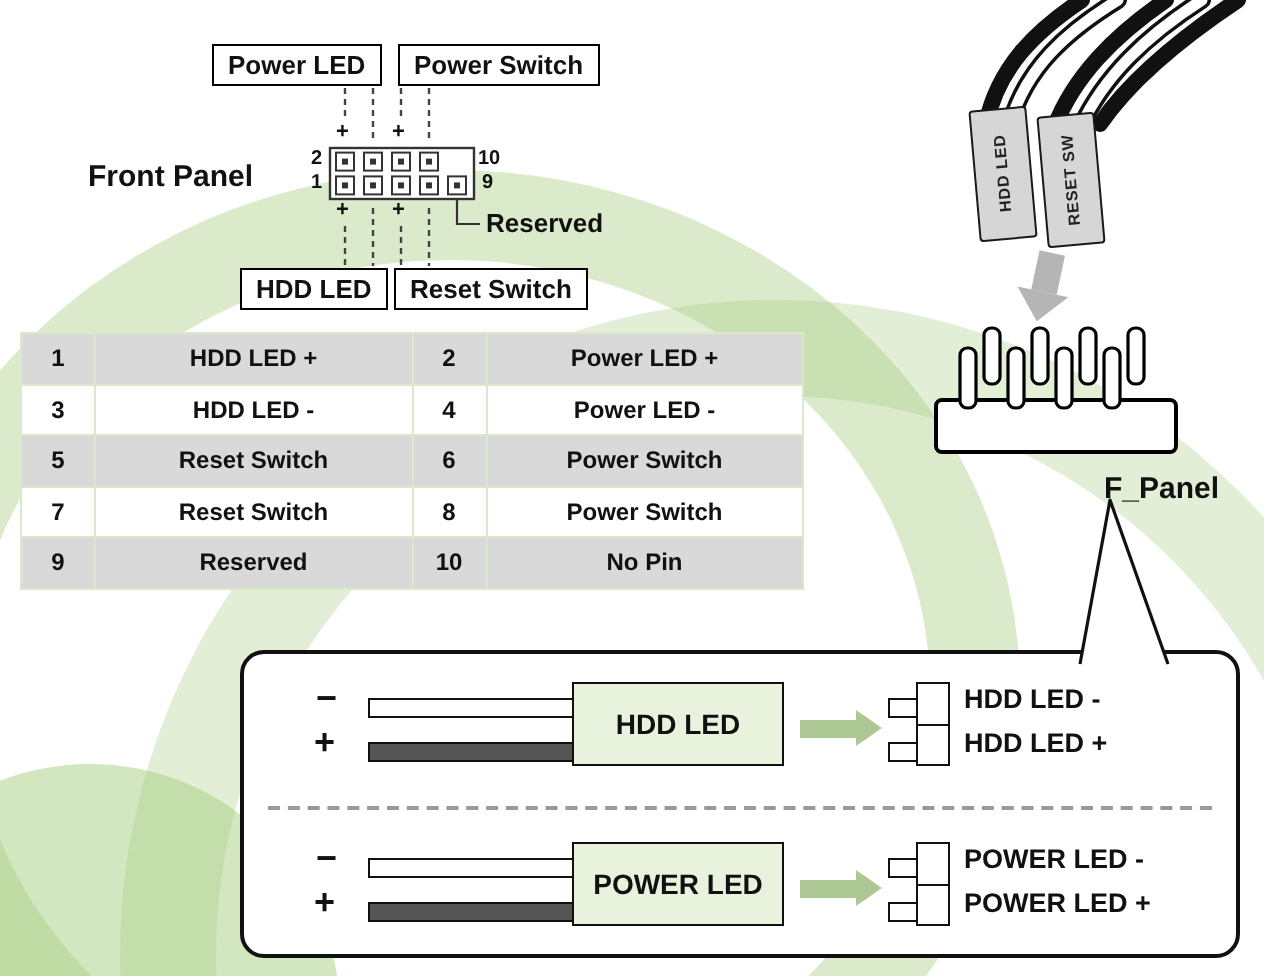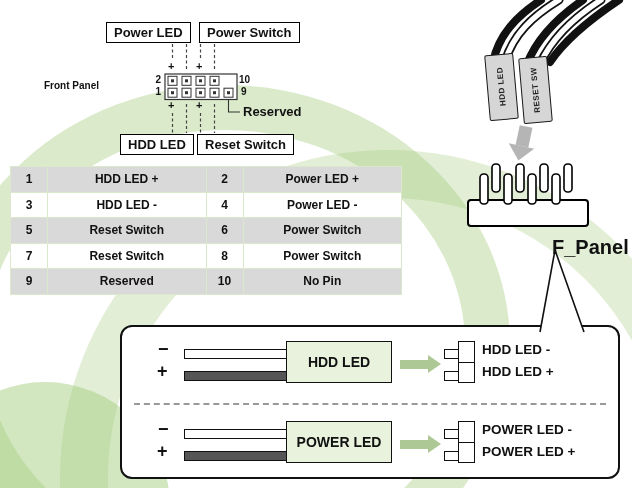--- a/index.html
+++ b/index.html
@@ -7,21 +7,21 @@
         font-family:"Liberation Sans",sans-serif;color:#111;}
   
   .swirl{position:absolute;border-radius:50%;z-index:0;}
   .swirl-1{left:-60px;top:85px;width:480px;height:430px;border:45px solid rgba(166,206,128,0.42);}
   .swirl-2{left:60px;top:150px;width:560px;height:560px;border:48px solid rgba(166,206,128,0.32);}
   .swirl-3{left:-80px;top:382px;width:250px;height:250px;background:rgba(166,206,128,0.5);}
   
   .diagram-lines{position:absolute;left:0;top:0;z-index:1;}
   .lbl-box{position:absolute;z-index:2;background:#fff;border:1.4px solid #000;
            font-size:13px;font-weight:600;padding:1px 7px;line-height:17px;white-space:nowrap;}
-  .fp-title{position:absolute;left:44px;top:80px;font-size:10px;font-weight:700;z-index:2;}
+  .fp-title{position:absolute;left:44px;top:80px;font-size:15px;font-weight:700;z-index:2;}
   .pin-num{position:absolute;font-size:10px;font-weight:600;z-index:2;line-height:11px;}
   .plus-mark{position:absolute;font-size:11px;font-weight:700;z-index:2;line-height:11px;}
   .reserved{position:absolute;left:243px;top:104px;font-size:13px;font-weight:600;z-index:2;}
   
   .pin-table{position:absolute;left:10px;top:166px;width:392px;border-collapse:collapse;
              table-layout:fixed;z-index:2;background:#fff;border:1px solid #a9c48c;}
   .pin-table td{border:1px solid #dce8cc;height:24.5px;text-align:center;
                 font-size:12px;font-weight:600;padding:0;}
   .c-num{width:36px;}
   .row-odd{background:#d9d9d9;}
@@ -33,21 +33,21 @@
   .conn-hdd{left:487px;top:54px;width:27px;height:64px;transform:rotate(-5deg);}
   .conn-reset{left:521px;top:57px;width:27px;height:64px;transform:rotate(-5deg);}
   .conn-label{writing-mode:vertical-rl;transform:rotate(180deg);font-size:8px;font-weight:700;
               letter-spacing:.5px;white-space:nowrap;color:#222;}
   .down-arrow{position:absolute;left:508px;top:126px;width:28px;display:flex;flex-direction:column;
               align-items:center;transform:rotate(12deg);z-index:2;}
   .da-shaft{width:13px;height:20px;background:#b5b5b5;}
   .da-head{width:0;height:0;border-left:13px solid transparent;border-right:13px solid transparent;
            border-top:15px solid #b5b5b5;}
   .header-svg{position:absolute;left:462px;top:158px;z-index:2;}
-  .f-panel{position:absolute;left:552px;top:236px;font-size:20px;font-weight:700;z-index:4;}
+  .f-panel{position:absolute;left:552px;top:236px;font-size:15px;font-weight:700;z-index:4;}
   
   .callout{position:absolute;left:120px;top:325px;width:496px;height:150px;background:#fff;
            border:2px solid #111;border-radius:12px;z-index:2;}
   .tail-svg{position:absolute;left:520px;top:244px;z-index:3;}
   .co-section{position:absolute;left:0;width:100%;height:56px;}
   .co-sep{position:absolute;left:12px;right:12px;top:76px;border-top:2px dashed #999;}
   .co-minus{position:absolute;left:36px;top:-4px;font-size:18px;font-weight:700;}
   .co-plus{position:absolute;left:35px;top:18px;font-size:18px;font-weight:700;}
   .wire{position:absolute;width:102px;height:8px;border:1.6px solid #111;}
   .wire-neg{left:62px;top:6px;background:#fff;}

